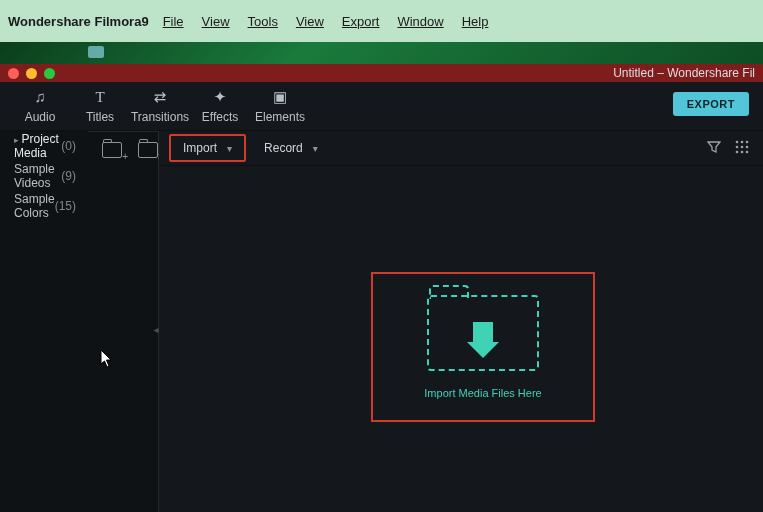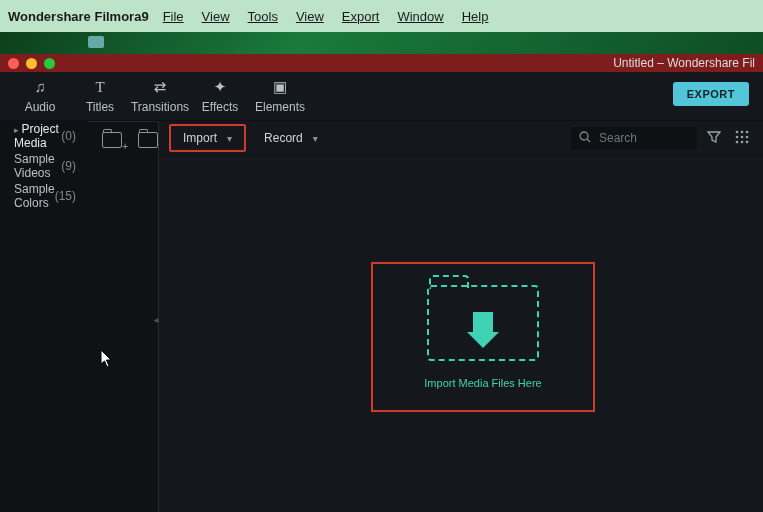--- a/index.html
+++ b/index.html
@@ -1,17 +1,17 @@
 <!DOCTYPE html>
 <html><head>
 <meta charset="utf-8">
 <style>
   html, body { margin: 0; padding: 0; width: 763px; height: 512px; font-family: -apple-system, "Helvetica Neue", Arial, sans-serif; background: #000; overflow: hidden; }
   .mac-menubar {
-    height: 32px;
+    height: 42px;
     background: #bde3c8;
     display: flex; align-items: center;
     font-size: 13px; color: #1b1b1b;
     padding: 0 8px;
   }
   .mac-menubar .app-name { font-weight: 700; margin-right: 14px; }
   .mac-menubar .menu-item { margin-right: 18px; cursor: default; text-decoration: underline; }
   .wallpaper { height: 22px; background: linear-gradient(135deg,#0b3e1c 0%,#1a7a3c 40%,#0e4d24 100%); position: relative; }
   .wallpaper .icon-shape { position:absolute; width:16px; height:12px; background:#9fe6ff; border-radius:2px; top:4px; left:88px; opacity:.6; }
   .window-chrome {
@@ -211,29 +211,20 @@
       <div class="toolbar">
         <div class="dropdown highlight">
           <span>Import</span>
           <span class="caret">▾</span>
         </div>
         <div class="dropdown">
           <span>Record</span>
           <span class="caret">▾</span>
         </div>
         <div class="spacer"></div>
-        <div class="search-box">
-          <span>
-            <svg width="12" height="12" viewBox="0 0 12 12">
-                <circle cx="5" cy="5" r="4" fill="none" stroke="#7e868d" stroke-width="1.3"></circle>
-                <line x1="8" y1="8" x2="11" y2="11" stroke="#7e868d" stroke-width="1.3"></line>
-              </svg>
-          </span>
-          <input type="text" placeholder="Search" style="">
-        </div>
         <span class="tool-icon">
           <svg width="14" height="14" viewBox="0 0 14 14">
               <path fill="none" stroke="#9aa3aa" stroke-width="1.3" d="M1 2h12L9 7v5l-4-2V7z"></path>
             </svg>
         </span>
         <span class="tool-icon">
           <svg width="14" height="14" viewBox="0 0 14 14">
             <circle cx="2" cy="2" r="1.3" fill="#9aa3aa"></circle>
               <circle cx="7" cy="2" r="1.3" fill="#9aa3aa"></circle>
               <circle cx="12" cy="2" r="1.3" fill="#9aa3aa"></circle>

